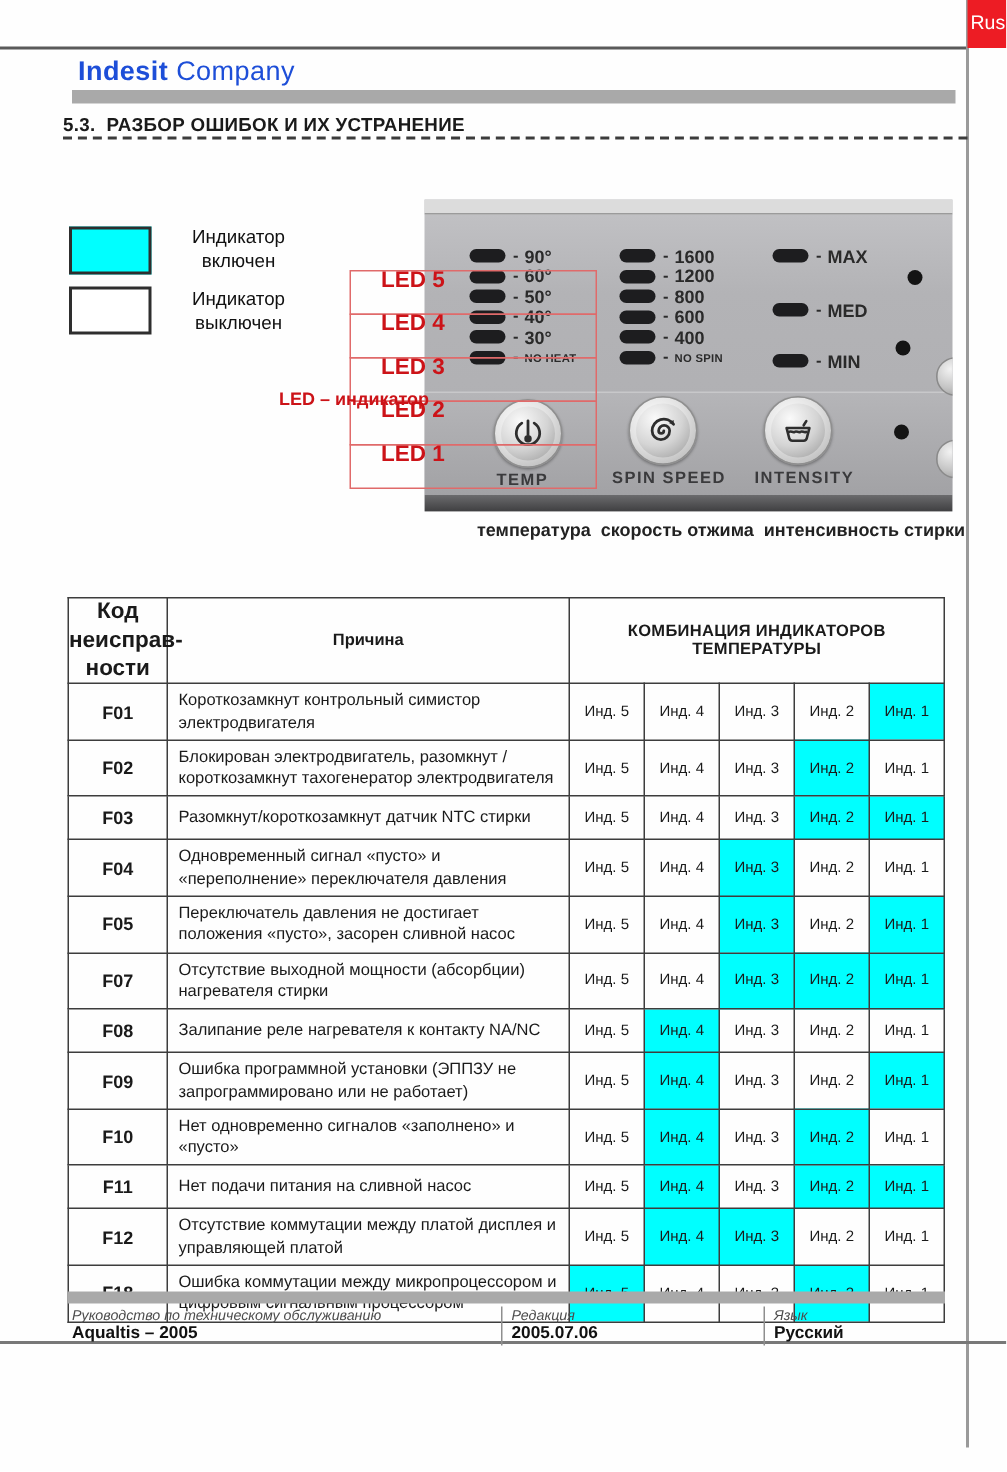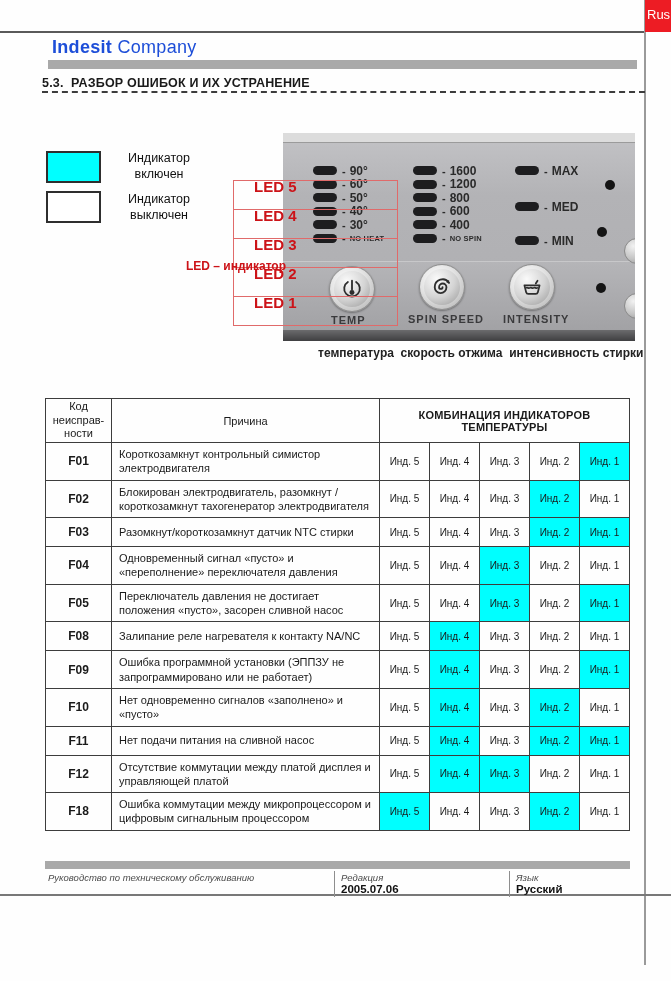--- a/index.html
+++ b/index.html
@@ -79,22 +79,22 @@
   .led-note { position: absolute; left: 186px; top: 259px; font-size: 12px; font-weight: bold; color: #cc1318; }
 
   .fig-caption { position: absolute; left: 318px; top: 346px; font-size: 12px; font-weight: bold; color: #222; white-space: pre; }
 
   
   .fault-table { position: absolute; left: 45px; top: 398px; width: 584px; border-collapse: collapse; table-layout: fixed; }
   .fault-table th, .fault-table td { border: 1px solid #3d3d3d; color: #1a1a1a; }
   .fault-table col.c-code { width: 66px; }
   .fault-table col.c-cause { width: 268px; }
   .fault-table col.c-ind { width: 50px; }
-  th.h-code { font-size: 11px; font-weight: normal; white-space: pre-line; line-height: 1.25; height: 44px; text-align: center; }
-  th.h-cause { font-size: 11px; font-weight: normal; }
+  th.h-code { font-size: 15px; font-weight: bold; white-space: pre-line; line-height: 1.25; height: 44px; text-align: center; }
+  th.h-cause { font-size: 11px; font-weight: bold; }
   th.h-combo { font-size: 11px; font-weight: bold; letter-spacing: 0.2px; }
   td.code { text-align: center; font-weight: bold; font-size: 12px; }
   td.cause { font-size: 11px; line-height: 1.3; padding: 4px 7px; }
   td.ind { text-align: center; font-weight: normal; font-size: 10px; padding: 2px 0; }
   .fault-table tbody tr { height: 29px; }
 
   
   .footer { position: absolute; left: 45px; top: 861px; width: 585px; }
   .footer-bar { height: 8px; background: #a9a9a9; }
   .footer-cols { display: flex; padding-top: 2px; }
@@ -325,20 +325,29 @@
         <tr>
           <td class="code">F05</td>
           <td class="cause">Переключатель давления не достигает положения «пусто», засорен сливной насос</td>
           <td class="ind">Инд. 5</td>
           <td class="ind">Инд. 4</td>
           <td class="ind" style="background: rgb(0, 255, 255);">Инд. 3</td>
           <td class="ind">Инд. 2</td>
           <td class="ind" style="background: rgb(0, 255, 255);">Инд. 1</td>
         </tr>
         <tr>
+          <td class="code">F07</td>
+          <td class="cause">Отсутствие выходной мощности (абсорбции) нагревателя стирки</td>
+          <td class="ind">Инд. 5</td>
+          <td class="ind">Инд. 4</td>
+          <td class="ind" style="background: rgb(0, 255, 255);">Инд. 3</td>
+          <td class="ind" style="background: rgb(0, 255, 255);">Инд. 2</td>
+          <td class="ind" style="background: rgb(0, 255, 255);">Инд. 1</td>
+        </tr>
+        <tr>
           <td class="code">F08</td>
           <td class="cause">Залипание реле нагревателя к контакту NA/NC</td>
           <td class="ind">Инд. 5</td>
           <td class="ind" style="background: rgb(0, 255, 255);">Инд. 4</td>
           <td class="ind">Инд. 3</td>
           <td class="ind">Инд. 2</td>
           <td class="ind">Инд. 1</td>
         </tr>
         <tr>
           <td class="code">F09</td>
@@ -386,20 +395,21 @@
           <td class="ind">Инд. 1</td>
         </tr>
       </tbody>
   </table>
 
   <div class="footer">
     <div class="footer-bar"></div>
     <div class="footer-cols">
       <div class="footer-col">
         <div class="footer-label">Руководство по техническому обслуживанию</div>
+        <div class="footer-value">Aqualtis – 2005</div>
       </div>
       <div class="footer-col">
         <div class="footer-label">Редакция</div>
         <div class="footer-value">2005.07.06</div>
       </div>
       <div class="footer-col">
         <div class="footer-label">Язык</div>
         <div class="footer-value">Русский</div>
       </div>
     </div>

